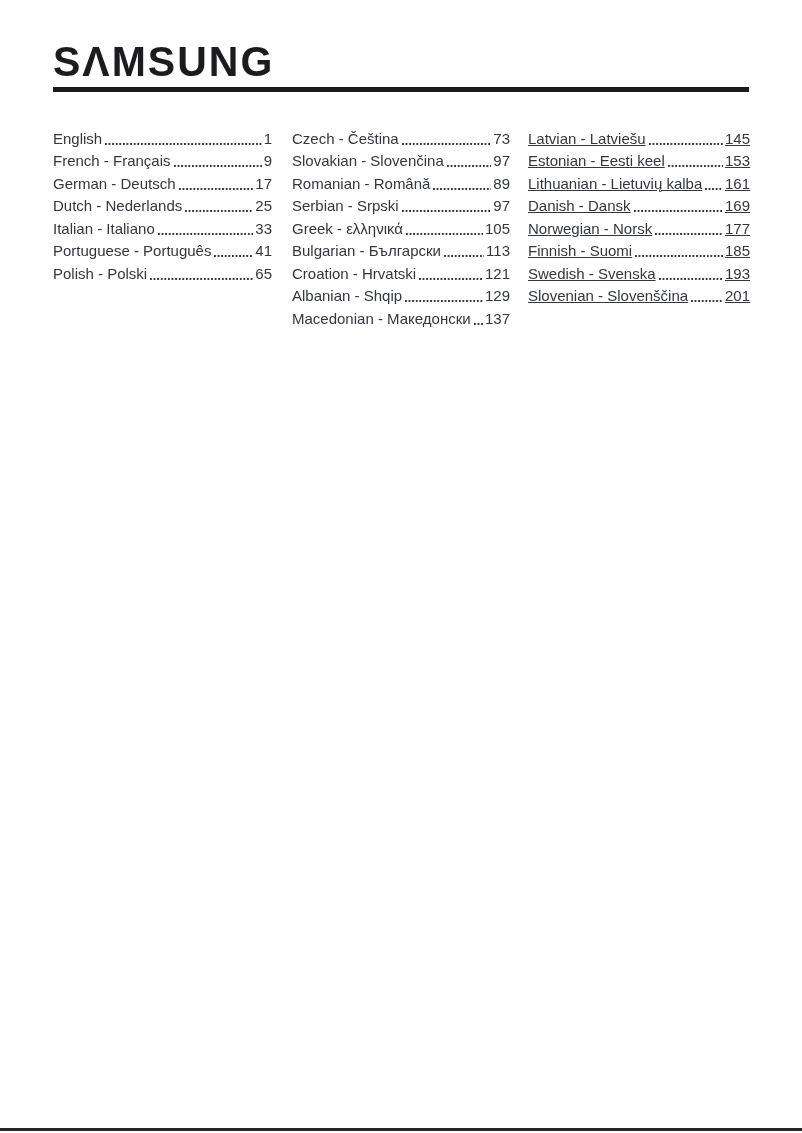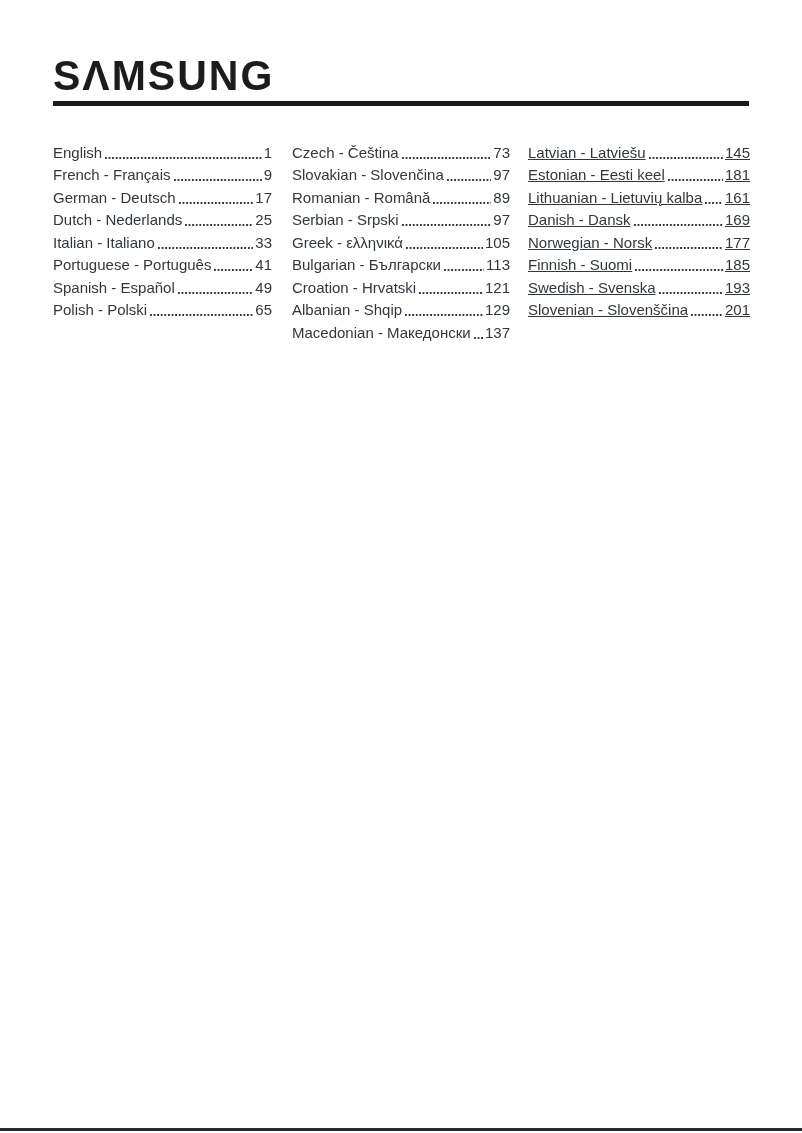--- a/index.html
+++ b/index.html
@@ -11,21 +11,21 @@
     position: relative;
     width: 802px;
     height: 1133px;
     background: #ffffff;
     overflow: hidden;
     font-family: "Liberation Sans", sans-serif;
     box-sizing: border-box;
     padding: 0 52px 0 53px;
   }
   .header {
-    padding-top: 56px;
+    padding-top: 42px;
   }
   .logo {
     display: inline-block;
     font-family: "Liberation Sans", sans-serif;
     font-weight: 700;
     font-size: 41px;
     line-height: 41px;
     letter-spacing: 2px;
     color: #1c1c1e;
     transform: scale(1.0, 1.04);
@@ -117,25 +117,20 @@
           <span class="toc-label">Italian - Italiano</span>
           <span class="dot-leader"></span>
           <span class="toc-page">33</span>
         </div>
         <div class="toc-entry">
           <span class="toc-label">Portuguese - Português</span>
           <span class="dot-leader"></span>
           <span class="toc-page">41</span>
         </div>
         <div class="toc-entry">
-          <span class="toc-label">Spanish - Español</span>
-          <span class="dot-leader"></span>
-          <span class="toc-page">49</span>
-        </div>
-        <div class="toc-entry">
           <span class="toc-label">Polish - Polski</span>
           <span class="dot-leader"></span>
           <span class="toc-page">65</span>
         </div>
       </div>
       <div class="toc-column">
         <div class="toc-entry">
           <span class="toc-label">Czech - Čeština</span>
           <span class="dot-leader"></span>
           <span class="toc-page">73</span>
@@ -183,21 +178,21 @@
       </div>
       <div class="toc-column">
         <div class="toc-entry">
           <span class="toc-label">Latvian - Latviešu</span>
           <span class="dot-leader"></span>
           <span class="toc-page">145</span>
         </div>
         <div class="toc-entry">
           <span class="toc-label">Estonian - Eesti keel</span>
           <span class="dot-leader"></span>
-          <span class="toc-page">181</span>
+          <span class="toc-page">153</span>
         </div>
         <div class="toc-entry">
           <span class="toc-label">Lithuanian - Lietuvių kalba</span>
           <span class="dot-leader"></span>
           <span class="toc-page">161</span>
         </div>
         <div class="toc-entry">
           <span class="toc-label">Danish - Dansk</span>
           <span class="dot-leader"></span>
           <span class="toc-page">169</span>

